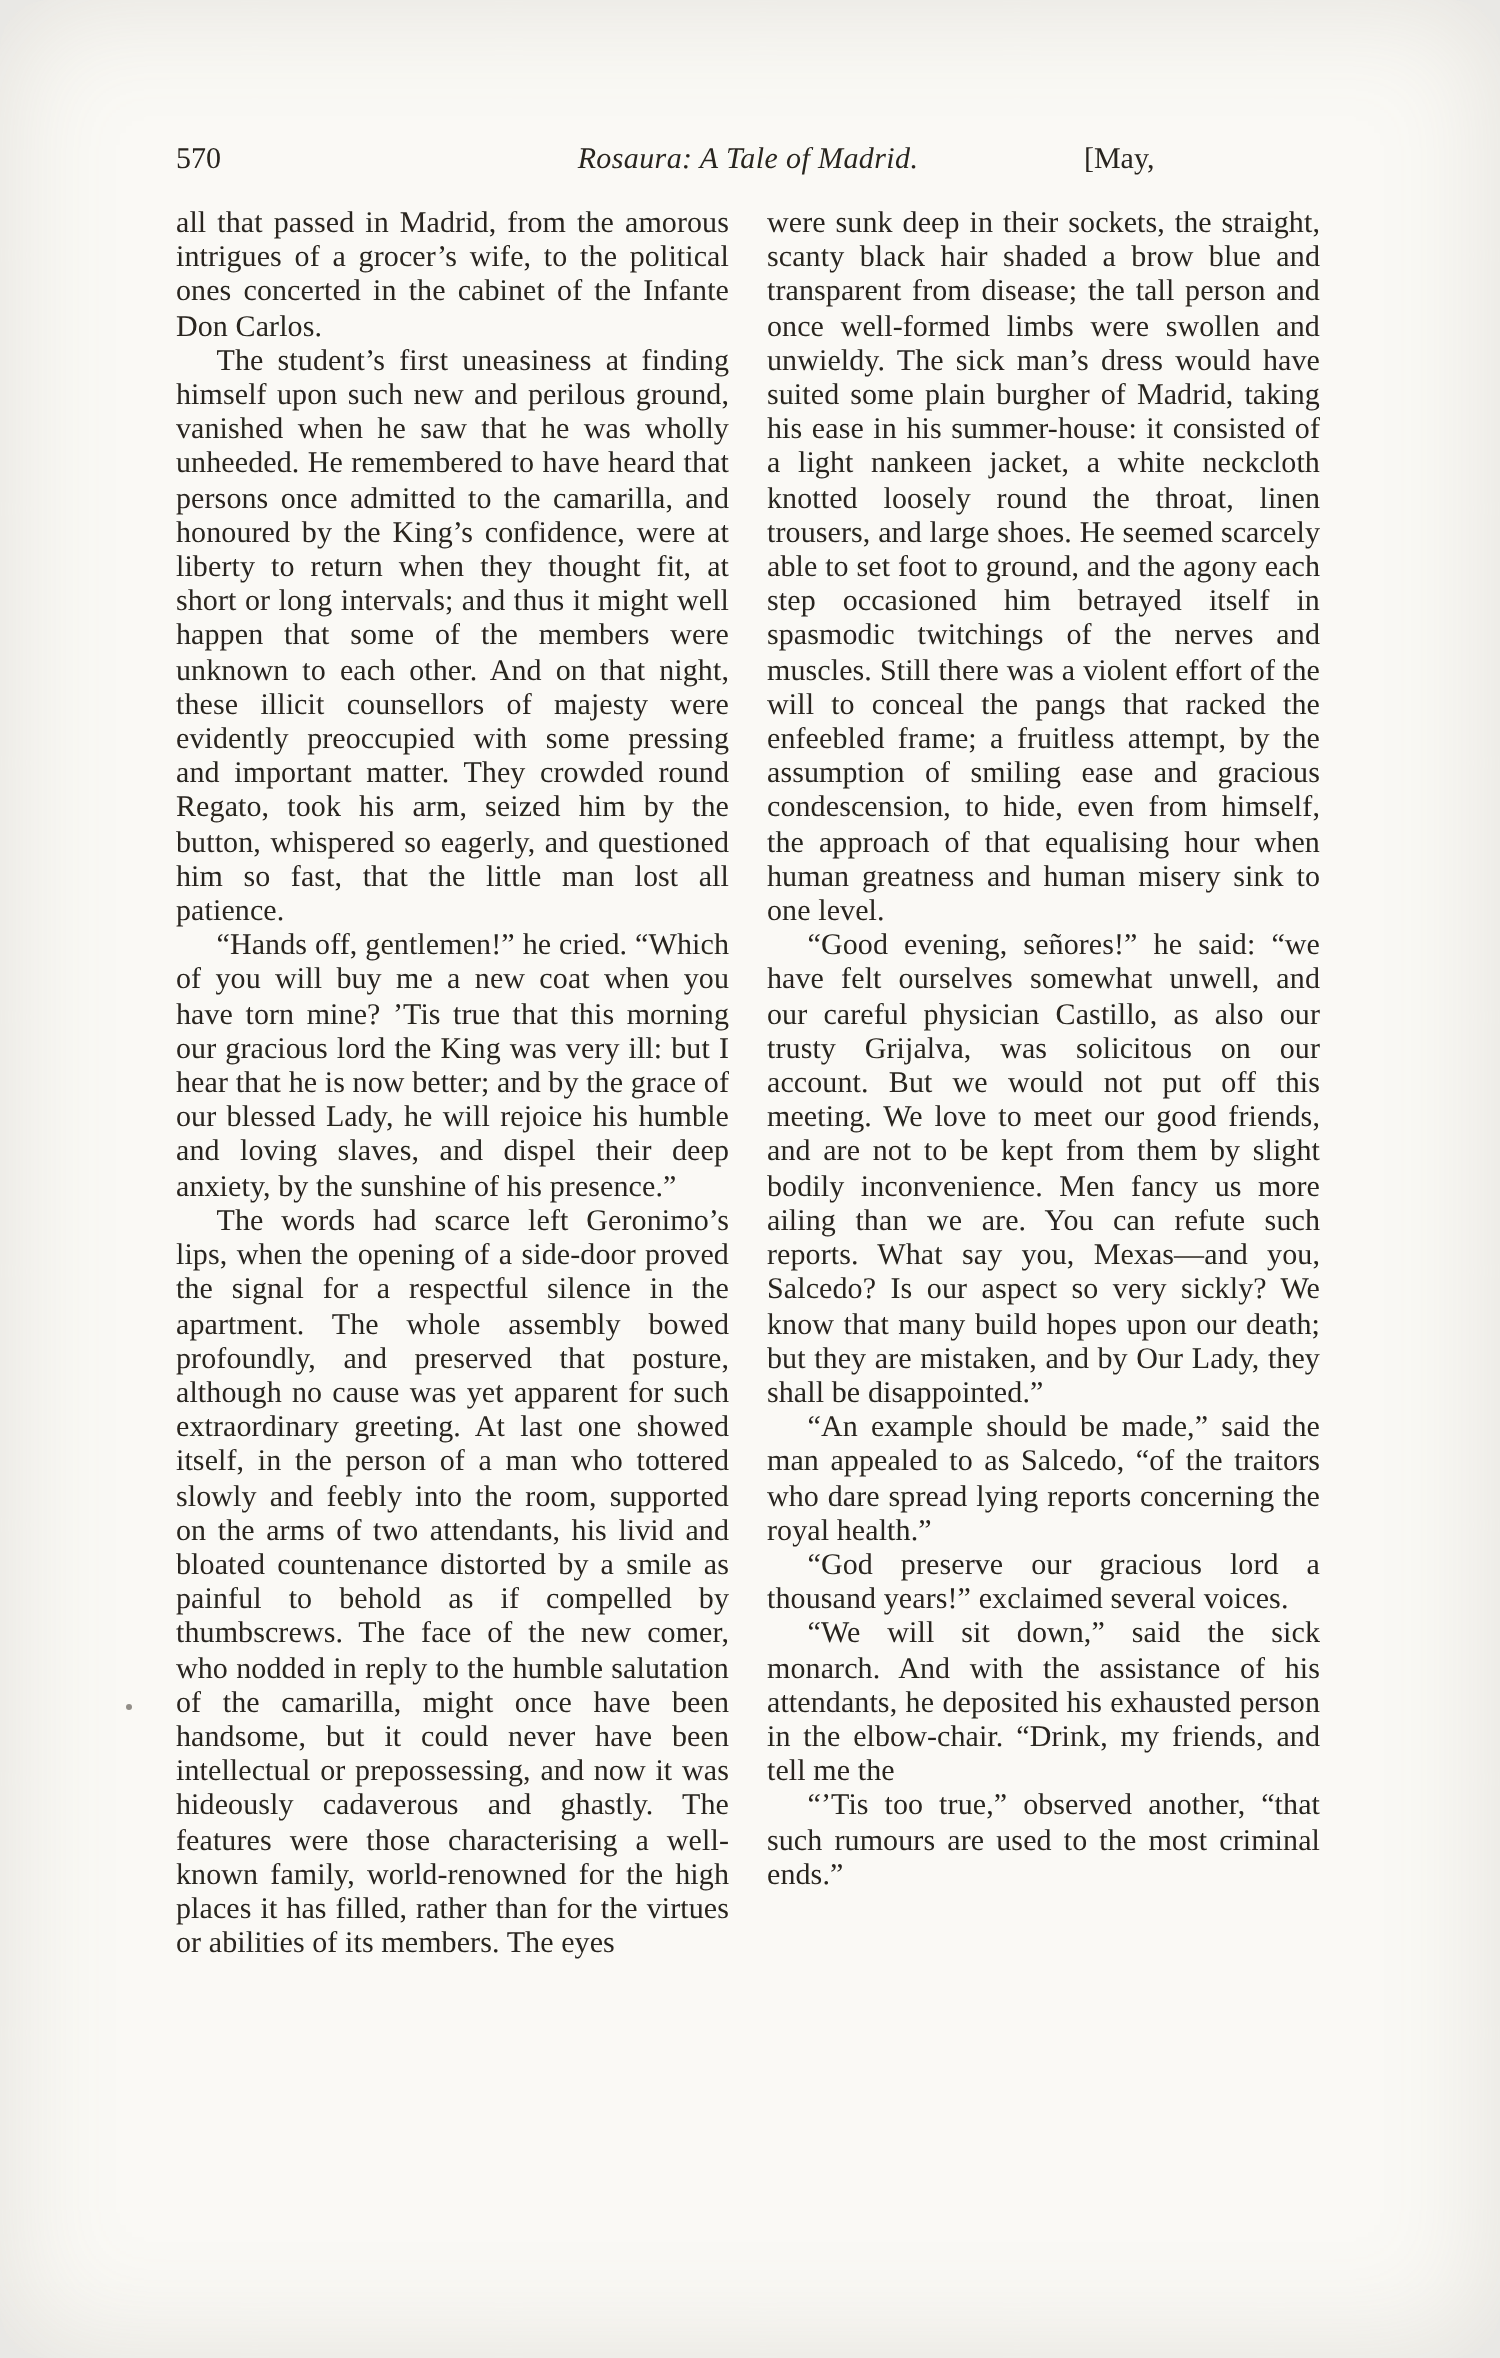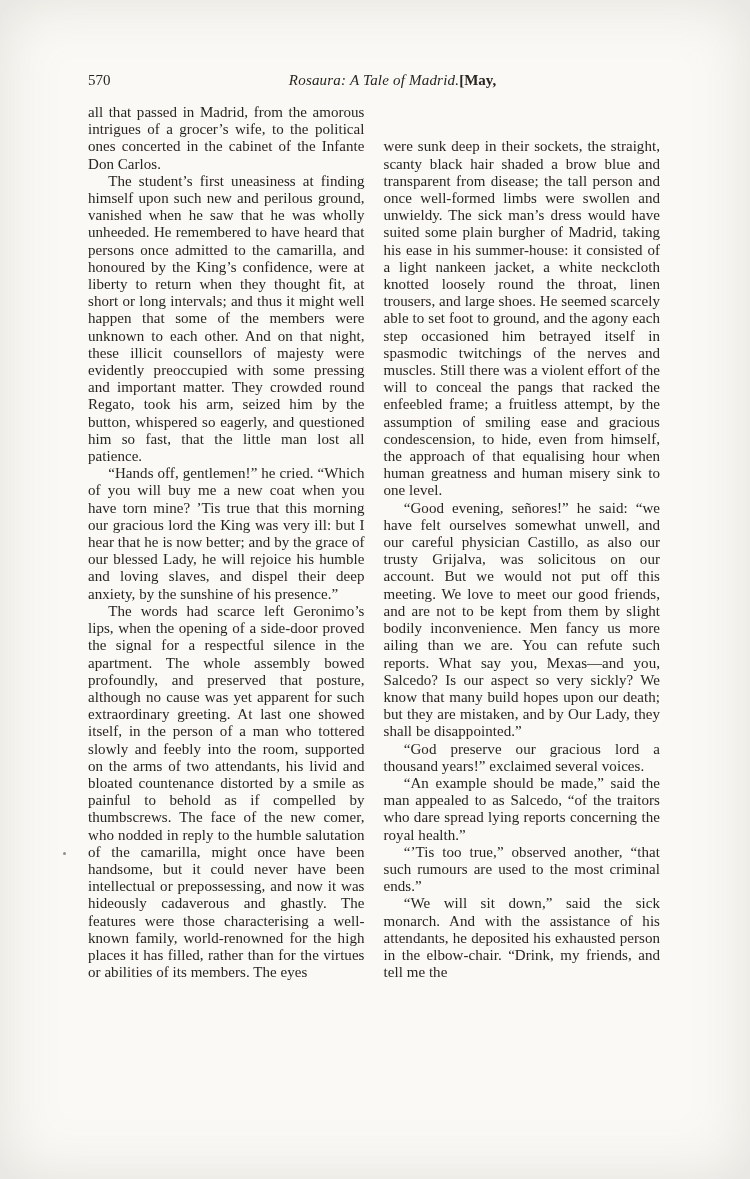--- a/index.html
+++ b/index.html
@@ -23,25 +23,24 @@
   }
   .running-head {
     display: grid;
     grid-template-columns: 1fr auto 1fr;
     align-items: baseline;
     font-size: 15px;
     margin-bottom: 15px;
   }
   .running-head .pageno { text-align: left; }
   .running-head .title  { font-style: italic; letter-spacing: 0.2px; }
-  .running-head .issue  { text-align: left; font-weight: bold; }
+  .running-head .issue  { text-align: center; }
   .columns {
     display: flex;
     gap: 19px;
-    align-items: flex-end;
   }
   .col {
     flex: 1 1 0;
     min-width: 0;
     text-align: justify;
     font-size: 15px;
     line-height: 17.2px;
     letter-spacing: 0.05px;
     hyphens: auto;
     -webkit-hyphens: auto;
@@ -82,21 +81,21 @@
     <div class="col">
       <p class="noindent">all that passed in Madrid, from the amorous intrigues of a grocer’s wife, to the political ones concerted in the cabinet of the Infante Don Carlos.</p>
       <p>The student’s first uneasiness at finding himself upon such new and perilous ground, vanished when he saw that he was wholly unheeded. He remembered to have heard that persons once admitted to the camarilla, and honoured by the King’s confidence, were at liberty to return when they thought fit, at short or long intervals; and thus it might well happen that some of the members were unknown to each other. And on that night, these illicit counsellors of majesty were evidently preoccupied with some pressing and important matter. They crowded round Regato, took his arm, seized him by the button, whispered so eagerly, and questioned him so fast, that the little man lost all patience.</p>
       <p>“Hands off, gentlemen!” he cried. “Which of you will buy me a new coat when you have torn mine? ’Tis true that this morning our gracious lord the King was very ill: but I hear that he is now better; and by the grace of our blessed Lady, he will rejoice his humble and loving slaves, and dispel their deep anxiety, by the sunshine of his presence.”</p>
       <p>The words had scarce left Geronimo’s lips, when the opening of a side-door proved the signal for a respectful silence in the apartment. The whole assembly bowed profoundly, and preserved that posture, although no cause was yet apparent for such extraordinary greeting. At last one showed itself, in the person of a man who tottered slowly and feebly into the room, supported on the arms of two attendants, his livid and bloated countenance distorted by a smile as painful to behold as if compelled by thumbscrews. The face of the new comer, who nodded in reply to the humble salutation of the camarilla, might once have been handsome, but it could never have been intellectual or prepossessing, and now it was hideously cadaverous and ghastly. The features were those characterising a well-known family, world-renowned for the high places it has filled, rather than for the virtues or abilities of its members. The eyes</p>
     </div>
 
     <div class="col">
       <p class="noindent">were sunk deep in their sockets, the straight, scanty black hair shaded a brow blue and transparent from disease; the tall person and once well-formed limbs were swollen and unwieldy. The sick man’s dress would have suited some plain burgher of Madrid, taking his ease in his summer-house: it consisted of a light nankeen jacket, a white neckcloth knotted loosely round the throat, linen trousers, and large shoes. He seemed scarcely able to set foot to ground, and the agony each step occasioned him betrayed itself in spasmodic twitchings of the nerves and muscles. Still there was a violent effort of the will to conceal the pangs that racked the enfeebled frame; a fruitless attempt, by the assumption of smiling ease and gracious condescension, to hide, even from himself, the approach of that equalising hour when human greatness and human misery sink to one level.</p>
       <p>“Good evening, señores!” he said: “we have felt ourselves somewhat unwell, and our careful physician Castillo, as also our trusty Grijalva, was solicitous on our account. But we would not put off this meeting. We love to meet our good friends, and are not to be kept from them by slight bodily inconvenience. Men fancy us more ailing than we are. You can refute such reports. What say you, Mexas—and you, Salcedo? Is our aspect so very sickly? We know that many build hopes upon our death; but they are mistaken, and by Our Lady, they shall be disappointed.”</p>
+      <p>“An example should be made,” said the man appealed to as Salcedo, “of the traitors who dare spread lying reports concerning the royal health.”</p>
       <p>“God preserve our gracious lord a thousand years!” exclaimed several voices.</p>
-      <p>“An example should be made,” said the man appealed to as Salcedo, “of the traitors who dare spread lying reports concerning the royal health.”</p>
+      <p>“We will sit down,” said the sick monarch. And with the assistance of his attendants, he deposited his exhausted person in the elbow-chair. “Drink, my friends, and tell me the</p>
       <p>“’Tis too true,” observed another, “that such rumours are used to the most criminal ends.”</p>
-      <p>“We will sit down,” said the sick monarch. And with the assistance of his attendants, he deposited his exhausted person in the elbow-chair. “Drink, my friends, and tell me the</p>
     </div>
 
   </div>
 
 </div>
 
 </body></html>

